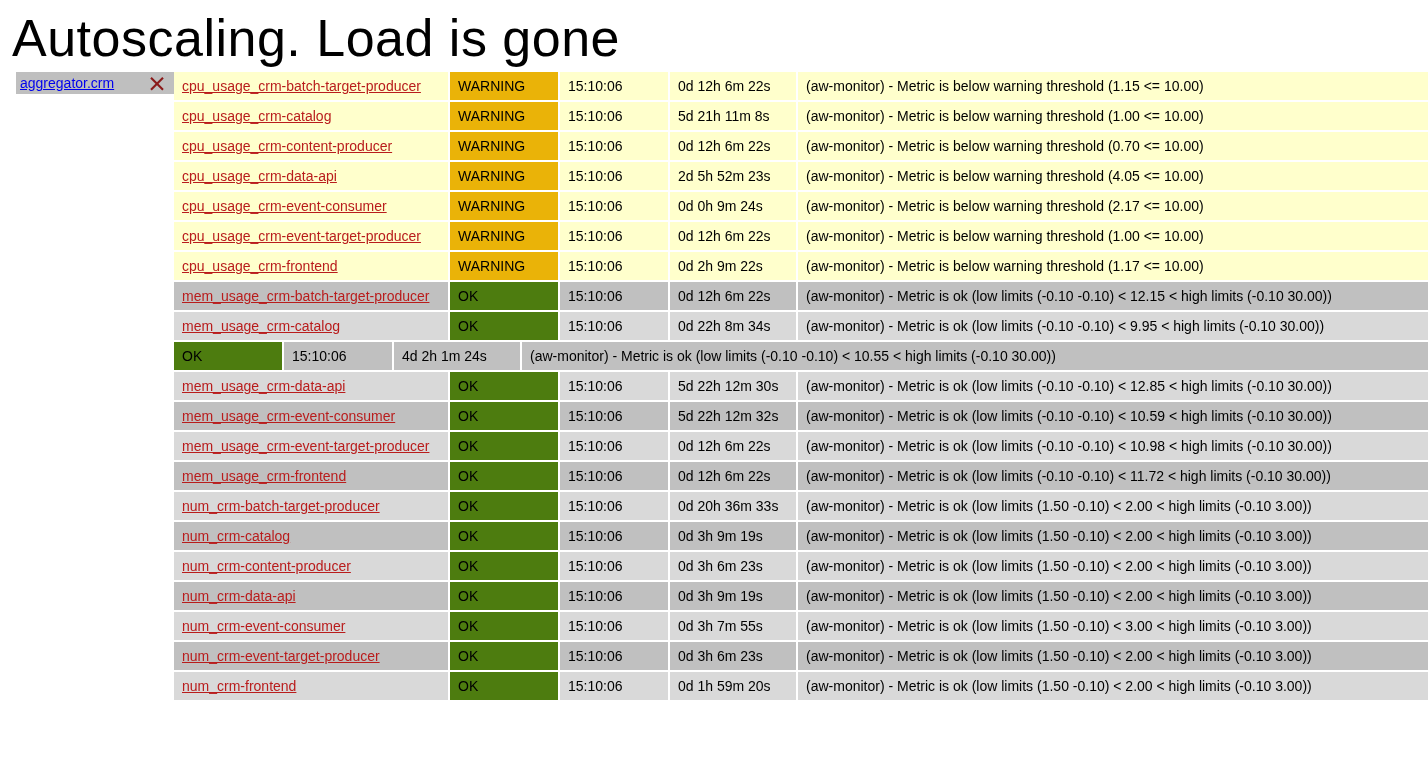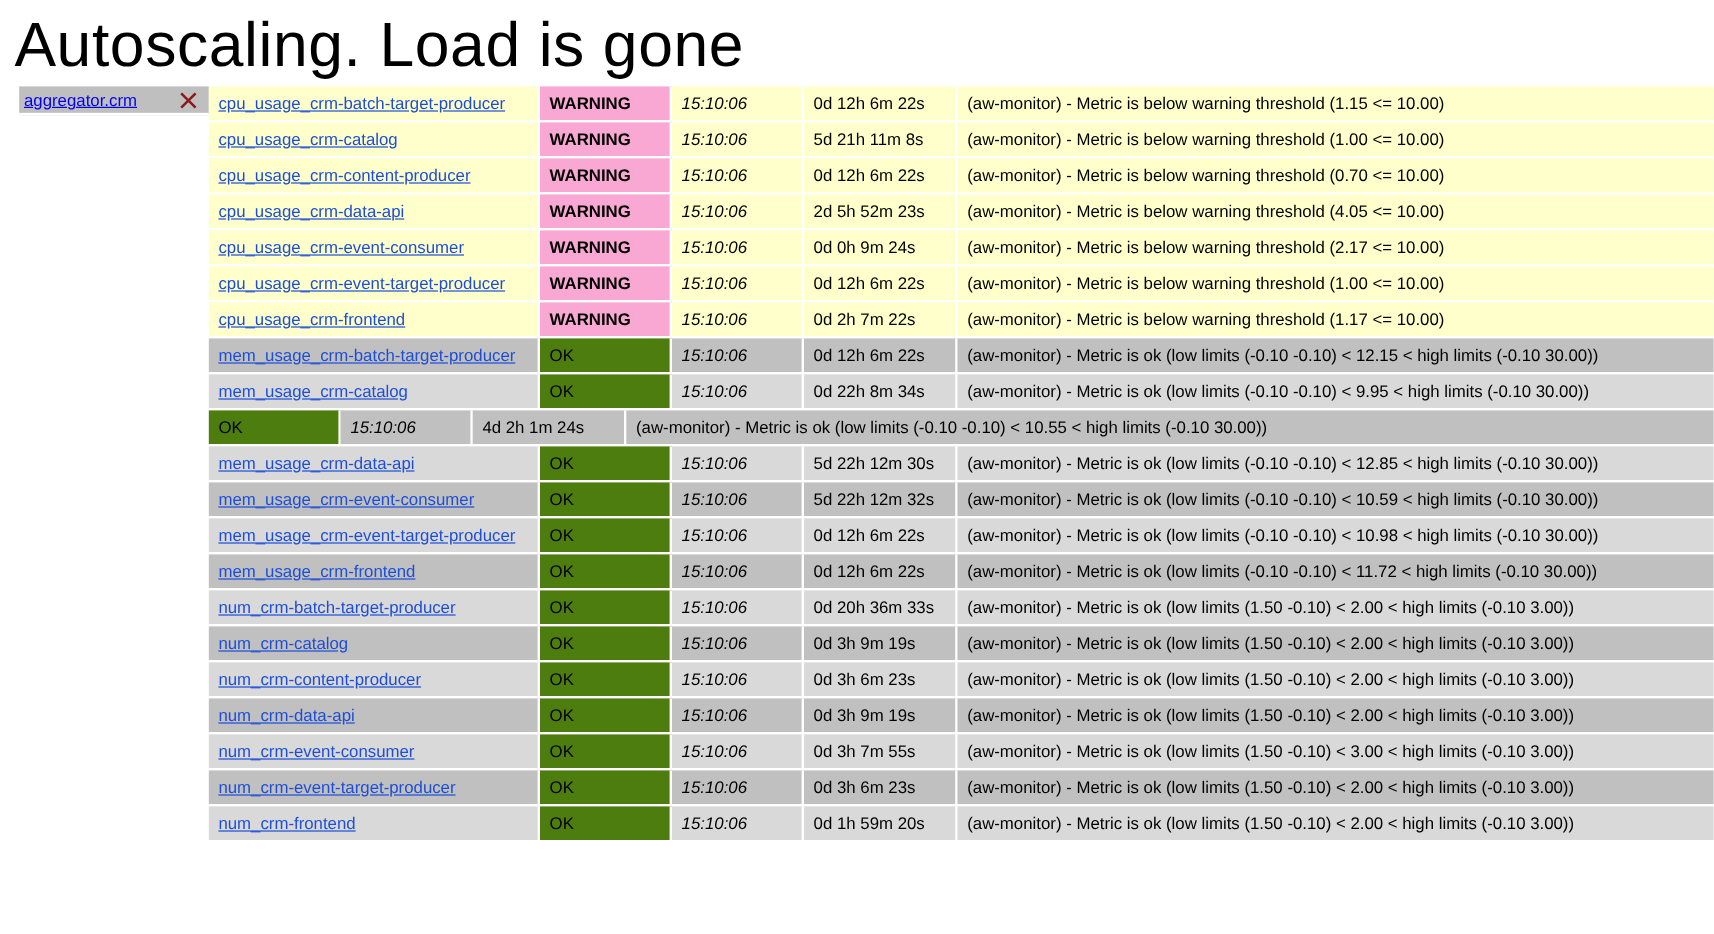--- a/index.html
+++ b/index.html
@@ -60,31 +60,31 @@
     box-sizing: border-box;
     display: flex;
     align-items: center;
     border-right: 2px solid #fff;
     font-size: 14px;
     white-space: nowrap;
   }
   .cell:last-child { border-right: none; }
   .c-metric { width: 276px; }
   .c-status { width: 110px; font-weight: 400; }
-  .c-time   { width: 110px; font-style: italic; }
+  .c-time   { width: 110px; }
   .c-dur    { width: 128px; }
   .c-info   { flex: 1; min-width: 0; white-space: normal; }
   .c-metric a {
-    color: #1d4ed8;
+    color: #b91c1c;
     text-decoration: underline;
   }
 
   
   .warn .cell { background: #ffffcc; }
-  .warn .c-status { background: #f9a8d4; font-weight: bold; }
+  .warn .c-status { background: #eab308; }
   .ok-even .cell { background: #d9d9d9; }
   .ok-odd  .cell { background: #c0c0c0; }
   .ok-even .c-status,
   .ok-odd  .c-status { background: #4d7c0f; }
 </style>
 </head>
 <body>
 
 <div class="wrap">
   <h1 class="title">Autoscaling. Load is gone</h1>
@@ -156,21 +156,21 @@
           <div class="cell c-time">15:10:06</div>
           <div class="cell c-dur">0d 12h 6m 22s</div>
           <div class="cell c-info">(aw-monitor) - Metric is below warning threshold (1.00 &lt;= 10.00)</div>
         </div>
         <div class="row warn">
           <div class="cell c-metric">
             <a href="#">cpu_usage_crm-frontend</a>
           </div>
           <div class="cell c-status">WARNING</div>
           <div class="cell c-time">15:10:06</div>
-          <div class="cell c-dur">0d 2h 7m 22s</div>
+          <div class="cell c-dur">0d 2h 9m 22s</div>
           <div class="cell c-info">(aw-monitor) - Metric is below warning threshold (1.17 &lt;= 10.00)</div>
         </div>
         <div class="row ok-odd">
           <div class="cell c-metric">
             <a href="#">mem_usage_crm-batch-target-producer</a>
           </div>
           <div class="cell c-status">OK</div>
           <div class="cell c-time">15:10:06</div>
           <div class="cell c-dur">0d 12h 6m 22s</div>
           <div class="cell c-info">(aw-monitor) - Metric is ok (low limits (-0.10 -0.10) &lt; 12.15 &lt; high limits (-0.10 30.00))</div>

